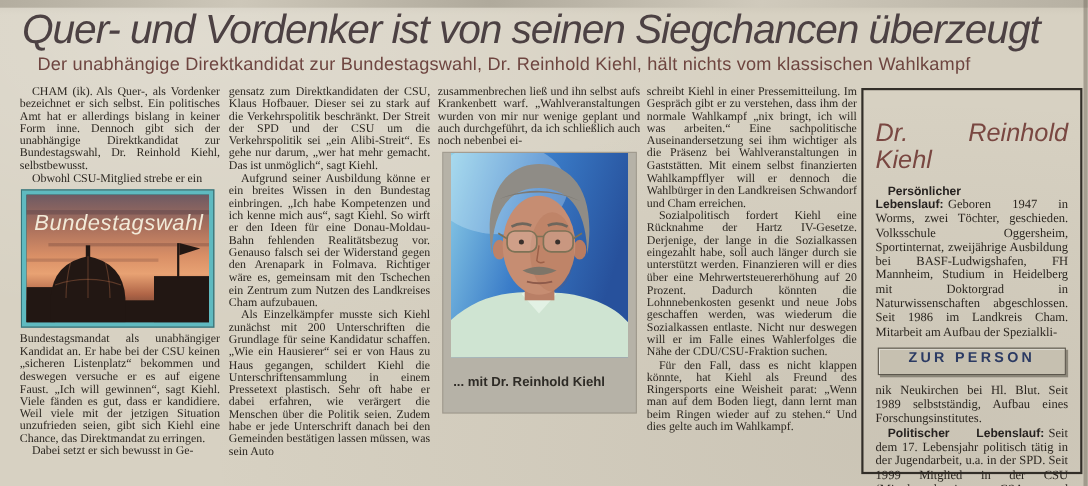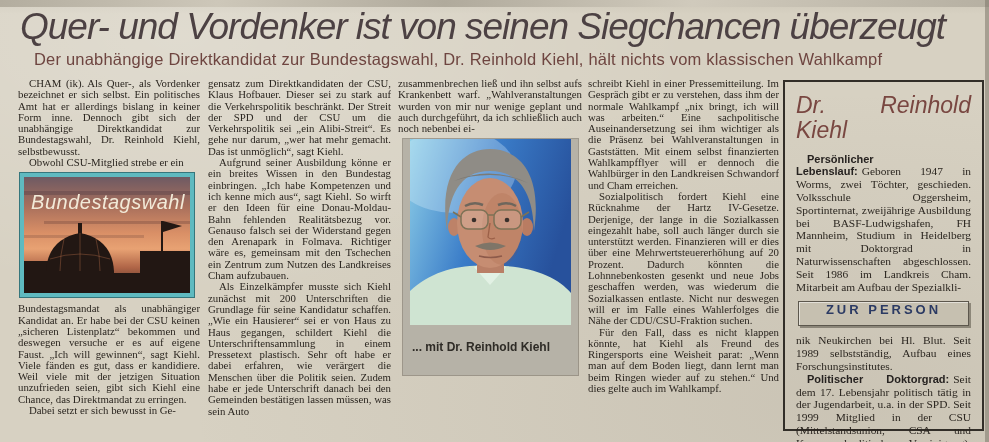--- a/index.html
+++ b/index.html
@@ -41,21 +41,21 @@
   .iv-header{padding:7px 0 4px 11px;font:italic 700 16.5px/1 "Liberation Sans", sans-serif;
     color:#454239;letter-spacing:0.4px;}
   .iv-photo{width:161px;height:186px;margin:0 auto;}
   .iv-photo svg{display:block;}
   .iv-caption{font:700 12px/1 "Liberation Sans", sans-serif;color:#2e2b26;padding:16px 0 0 9px;text-align:left;}
 
   
   .sidebar{position:absolute;left:783px;top:80px;width:201px;height:351px;box-sizing:border-box;
     border:2px solid #322e28;padding:6px 11px 6px 11px;
     font-size:11.4px;line-height:12.8px;color:#2b2620;text-align:justify;hyphens:auto;}
-  .sb-title{font:italic 400 23px/1.1 "Liberation Sans", sans-serif;color:#794741;margin:5px 0 9px 0;}
+  .sb-title{font:italic 400 23px/1.1 "Liberation Sans", sans-serif;color:#794741;margin:20px 0 9px 0;}
   .sidebar p{margin:0;}
   .lbl{font:700 11px "Liberation Sans", sans-serif;color:#262220;margin-right:4px;}
   .badge{margin:8px 2px 8px 2px;height:23px;line-height:23px;text-align:center;
     background:#c6c0b0;color:#2b3a63;font:700 13px "Liberation Sans", sans-serif;letter-spacing:3px;
     border:1px solid #5c574d;box-shadow:2px 2px 0 rgba(60,55,45,0.45), inset 1px 1px 0 rgba(255,255,255,0.5);}
 </style>
 </head>
 <body>
 
 <div class="page">
@@ -162,15 +162,15 @@
     <p>schreibt Kiehl in einer Pressemitteilung. Im Gespräch gibt er zu verstehen, dass ihm der normale Wahlkampf „nix bringt, ich will was arbeiten.“ Eine sachpolitische Auseinandersetzung sei ihm wichtiger als die Präsenz bei Wahlveranstaltungen in Gaststätten. Mit einem selbst finanzierten Wahlkampfflyer will er dennoch die Wahlbürger in den Landkreisen Schwandorf und Cham erreichen.</p>
     <p class="pind">Sozialpolitisch fordert Kiehl eine Rücknahme der Hartz IV-Gesetze. Derjenige, der lange in die Sozialkassen eingezahlt habe, soll auch länger durch sie unterstützt werden. Finanzieren will er dies über eine Mehrwertsteuererhöhung auf 20 Prozent. Dadurch könnten die Lohnnebenkosten gesenkt und neue Jobs geschaffen werden, was wiederum die Sozialkassen entlaste. Nicht nur deswegen will er im Falle eines Wahlerfolges die Nähe der CDU/CSU-Fraktion suchen.</p>
     <p class="pind">Für den Fall, dass es nicht klappen könnte, hat Kiehl als Freund des Ringersports eine Weisheit parat: „Wenn man auf dem Boden liegt, dann lernt man beim Ringen wieder auf zu stehen.“ Und dies gelte auch im Wahlkampf.</p>
   </div>
 
   <aside class="sidebar">
     <div class="sb-title">Dr. Reinhold Kiehl</div>
     <p class="pind"><b class="lbl">Persönlicher Lebenslauf:</b><span>Geboren 1947 in Worms, zwei Töchter, geschieden. Volksschule Oggersheim, Sportinternat, zweijährige Ausbildung bei BASF-Ludwigshafen, FH Mannheim, Studium in Heidelberg mit Doktorgrad in Naturwissenschaften abgeschlossen. Seit 1986 im Landkreis Cham. Mitarbeit am Aufbau der Spezialkli-</span></p>
     <div class="badge">ZUR PERSON</div>
     <p>nik Neukirchen bei Hl. Blut. Seit 1989 selbstständig, Aufbau eines Forschungsinstitutes.</p>
-    <p class="pind"><b class="lbl">Politischer Doktorgrad:</b><span>Seit dem 17. Lebensjahr politisch tätig in der Jugendarbeit, u.a. in der SPD. Seit 1999 Mitglied in der CSU (Mittelstandsunion, CSA und Kommunalpolitische Vereinigung). Dr. Reinhold Kiehl hat bisher keinerlei politische Ämter innegehabt.</span></p>
+    <p class="pind"><b class="lbl">Politischer Lebenslauf:</b><span>Seit dem 17. Lebensjahr politisch tätig in der Jugendarbeit, u.a. in der SPD. Seit 1999 Mitglied in der CSU (Mittelstandsunion, CSA und Kommunalpolitische Vereinigung). Dr. Reinhold Kiehl hat bisher keinerlei politische Ämter innegehabt.</span></p>
   </aside>
 </div>
 
 </body></html>

